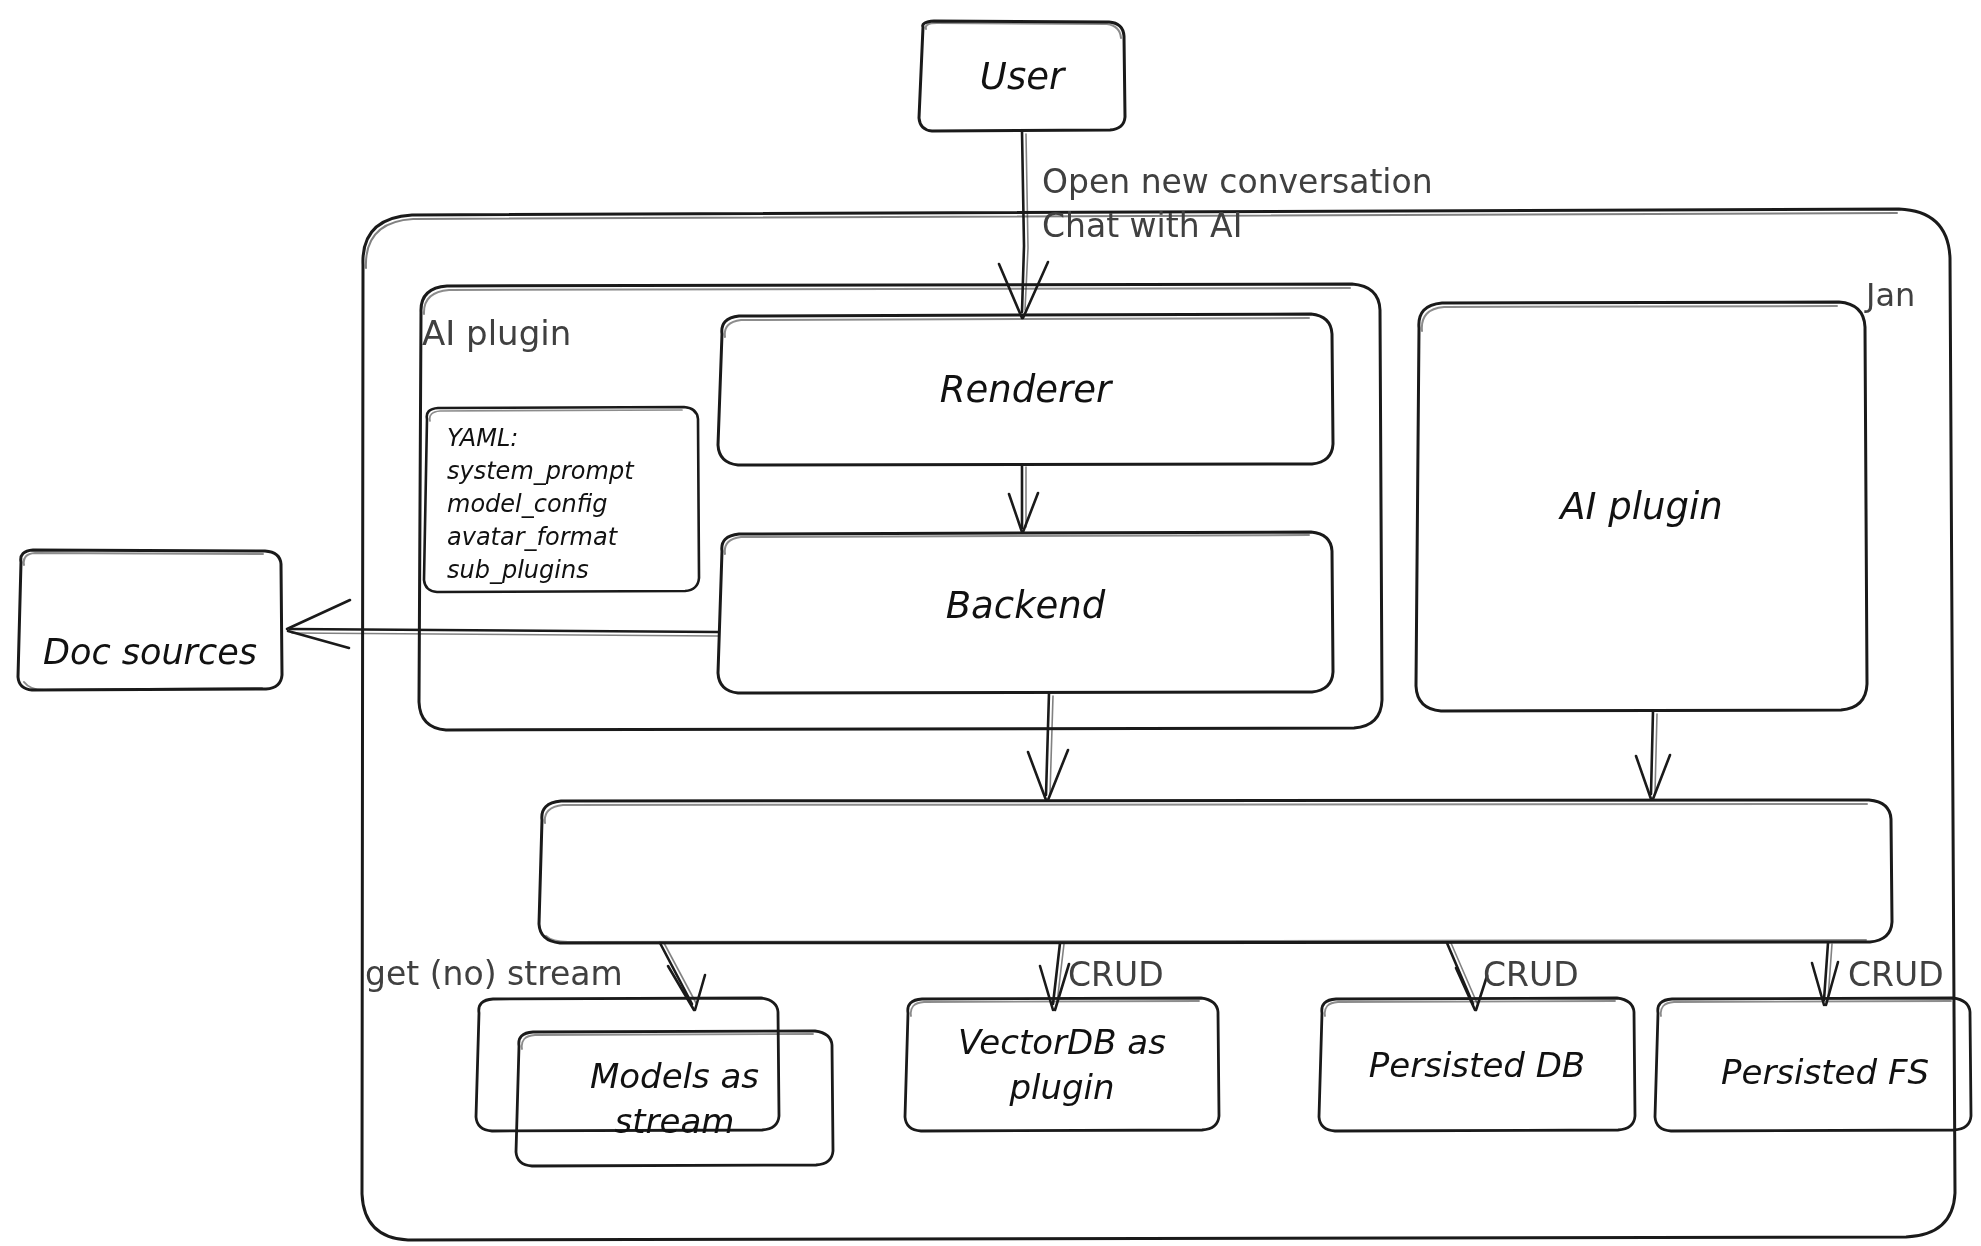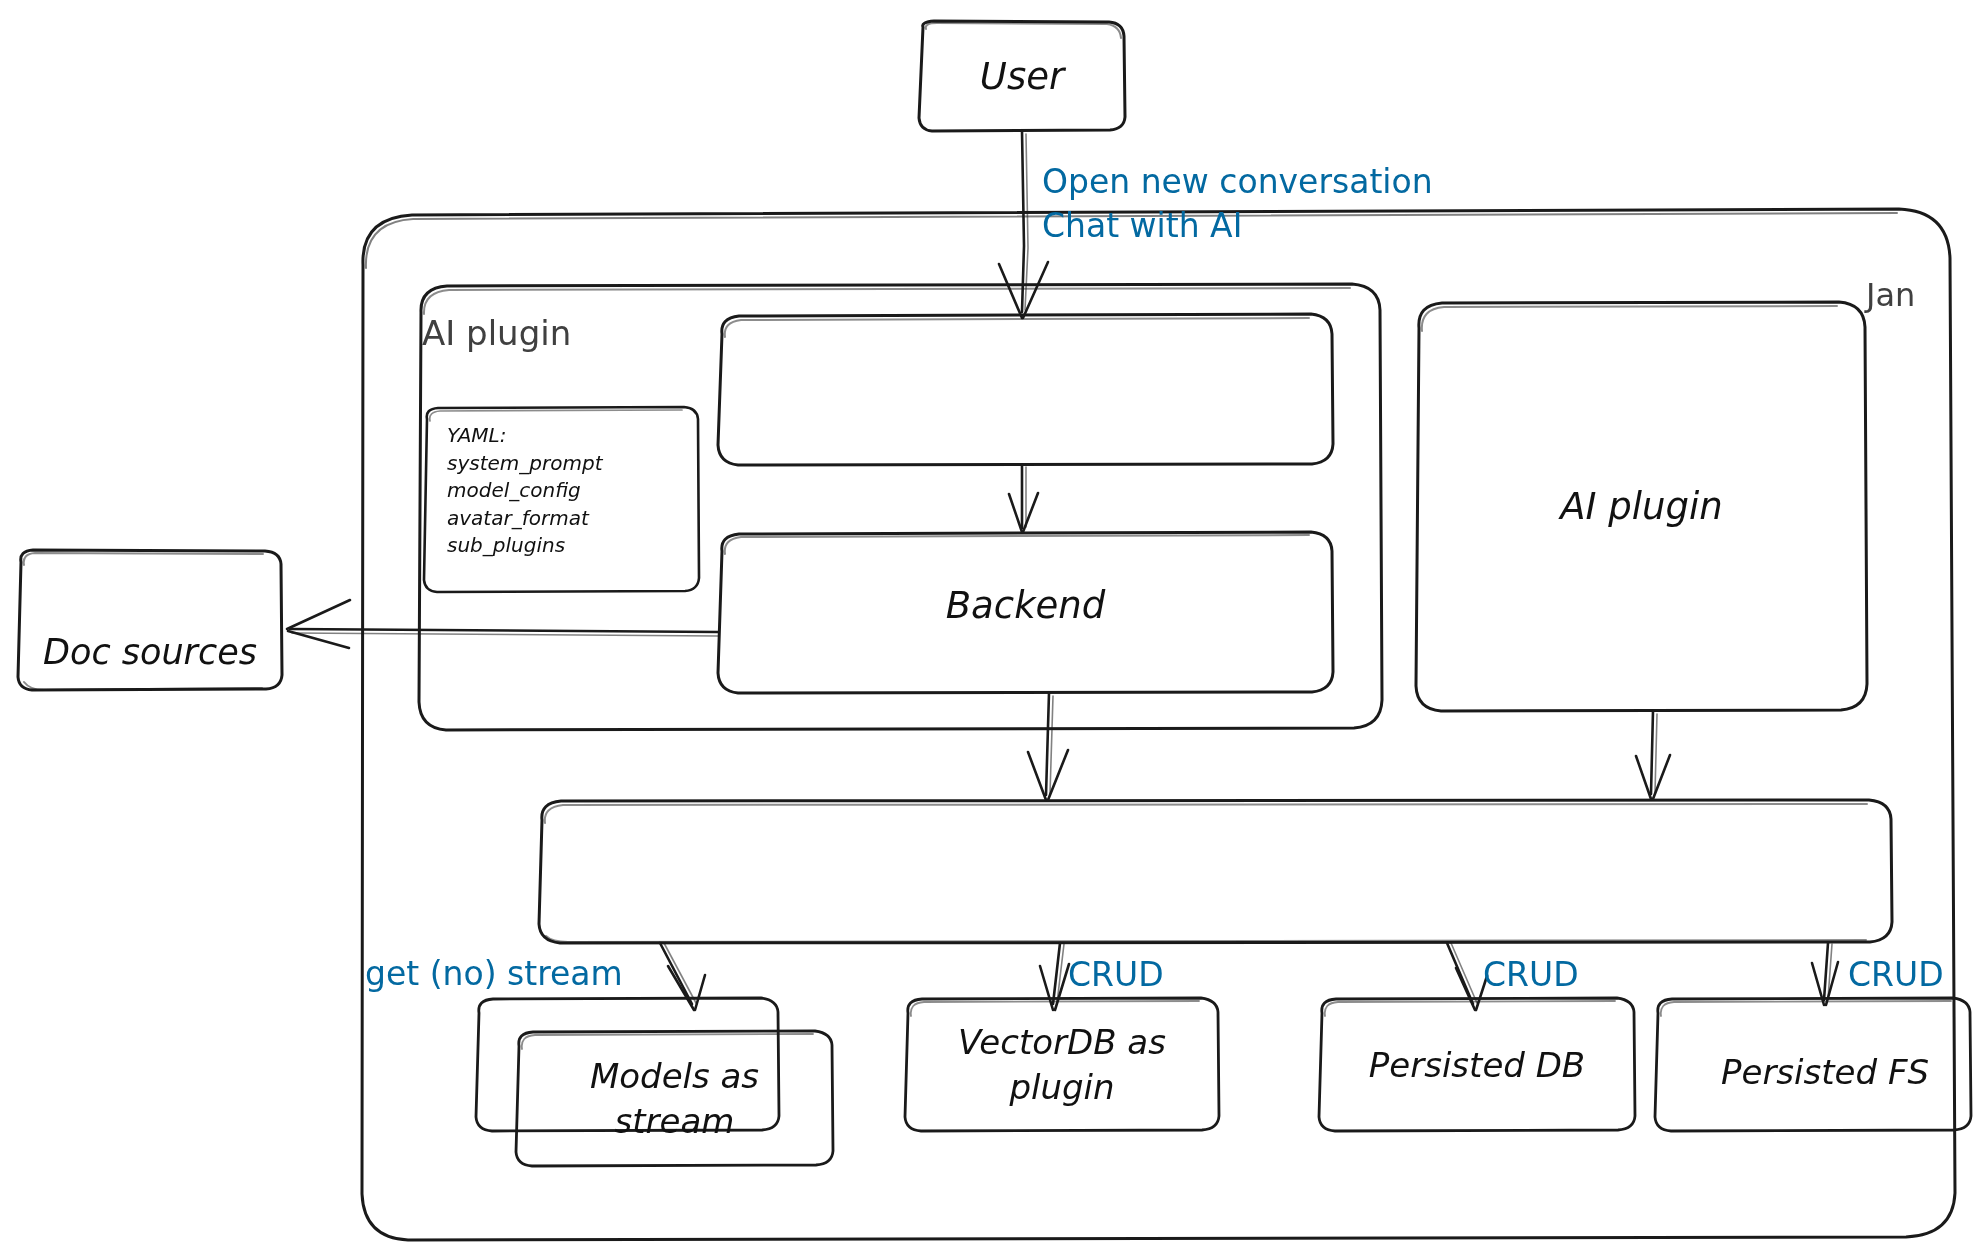--- a/index.html
+++ b/index.html
@@ -13,21 +13,21 @@
   .node-label{
     position:absolute;display:flex;align-items:center;justify-content:center;
     text-align:center;pointer-events:none;
     font-family:"DejaVu Sans",sans-serif;
     color:#111;
     font-style:italic;
   }
   .edge-label{
     position:absolute;white-space:pre;
     font-family:"DejaVu Sans",sans-serif;
-    color:#0369a1;line-height:1.32;
+    color:#404040;line-height:1.32;
   }
   .yaml-text{
     position:absolute;white-space:pre-line;
     font-family:"DejaVu Sans",sans-serif;
     color:#111;line-height:1.38;font-style:italic;
   }
   .container-title{position:absolute;font-family:"DejaVu Sans",sans-serif;color:#404040;}
 </style>
 </head>
 <body>
@@ -141,24 +141,25 @@
 
     </g>
   </svg>
 
   <div class="container-title" style="left:1866px;top:276px;font-size:32px;">Jan</div>
 
   <div class="container-title" style="left:422px;top:313px;font-size:34px;">AI plugin</div>
 
   <div class="node-label" style="left:919px;top:21px;width:206px;height:110px;font-size:37px;">User</div>
 
+  <div class="node-label" style="left:718px;top:314px;width:615px;height:151px;font-size:37px;">Renderer</div>
 
   <div class="node-label" style="left:718px;top:532px;width:615px;height:146px;font-size:37px;">Backend</div>
 
-  <div class="yaml-text" style="left:447px;top:422px;width:250px;font-size:20px;">YAML:
+  <div class="yaml-text" style="left:447px;top:422px;width:250px;font-size:24px;">YAML:
 system_prompt
 model_config
 avatar_format
 sub_plugins</div>
 
   <div class="node-label" style="left:18px;top:550px;width:264px;height:140px;font-size:35px;margin-top:32px;">Doc sources</div>
 
   <div class="node-label" style="left:1416px;top:302px;width:451px;height:409px;font-size:37px;">AI plugin</div>
 
 

